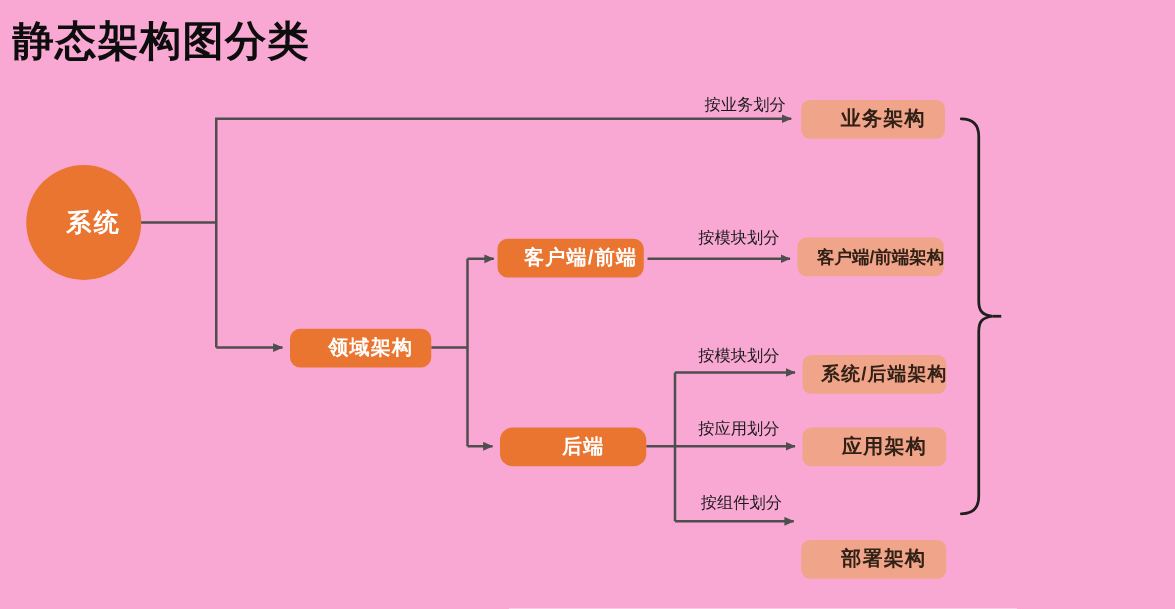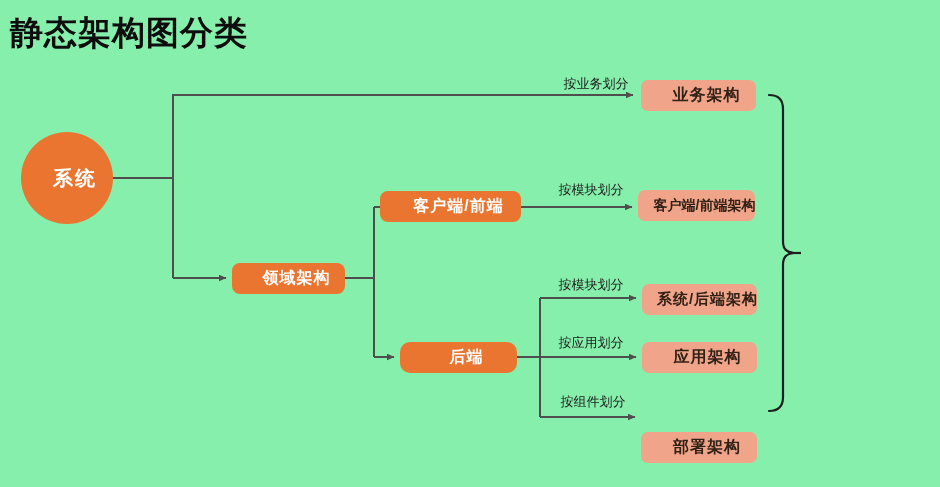--- a/index.html
+++ b/index.html
@@ -2,21 +2,21 @@
 <html><head>
 <meta charset="utf-8">
 <style>
   * { margin: 0; padding: 0; box-sizing: border-box; }
   html, body { background: #ffffff; }
   body { font-family: "Liberation Sans", "DejaVu Sans", sans-serif; }
   .canvas {
     position: relative;
     width: 940px;
     height: 487px;
-    background: #86efac;
+    background: #f9a8d4;
     overflow: hidden;
   }
   .title {
     position: absolute;
     left: 10px;
     top: 11px;
     font-size: 33px;
     font-weight: 800;
     color: #0d0d0d;
     letter-spacing: 1px;
@@ -119,21 +119,21 @@
     <path d="M769 95 C779 95 783 100 783 109 L783 241 C783 249 786 252 794 253
              C786 254 783 257 783 265 L783 397 C783 406 779 411 769 411" stroke="#1F1F1F" stroke-width="2.2" fill="none" stroke-linecap="round"></path>
     <path d="M794 253 H801" stroke="#1F1F1F" stroke-width="2.2" fill="none"></path>
   </svg>
 
   <div class="title">静态架构图分类</div>
 
   <div class="node circle-node" style="left:21px; top:132px;">系统</div>
 
   <div class="node orange-box" style="left:232px; top:263px; width:113px;">领域架构</div>
-  <div class="node orange-box" style="left:380px; top:191px; width:141px;">客户端/前端</div>
+  <div class="node orange-box" style="left:398px; top:191px; width:117px;">客户端/前端</div>
   <div class="node orange-box" style="left:400px; top:342px; width:117px;border-radius:10px;">后端</div>
 
   <div class="node salmon-box" style="left:641px; top:80px; width:115px;">业务架构</div>
   <div class="node salmon-box small-text" style="left:638px; top:190px; width:117px;">客户端/前端架构</div>
   <div class="node salmon-box" style="left:642px; top:284px; width:115px; font-size:15px;">系统/后端架构</div>
   <div class="node salmon-box" style="left:642px; top:342px; width:115px;">应用架构</div>
   <div class="node salmon-box" style="left:641px; top:402px; width:116px;margin-top:30px;">部署架构</div>
 
   <div class="edge-label" style="left:551px; top:75px;">按业务划分</div>
   <div class="edge-label" style="left:546px; top:181px;">按模块划分</div>

